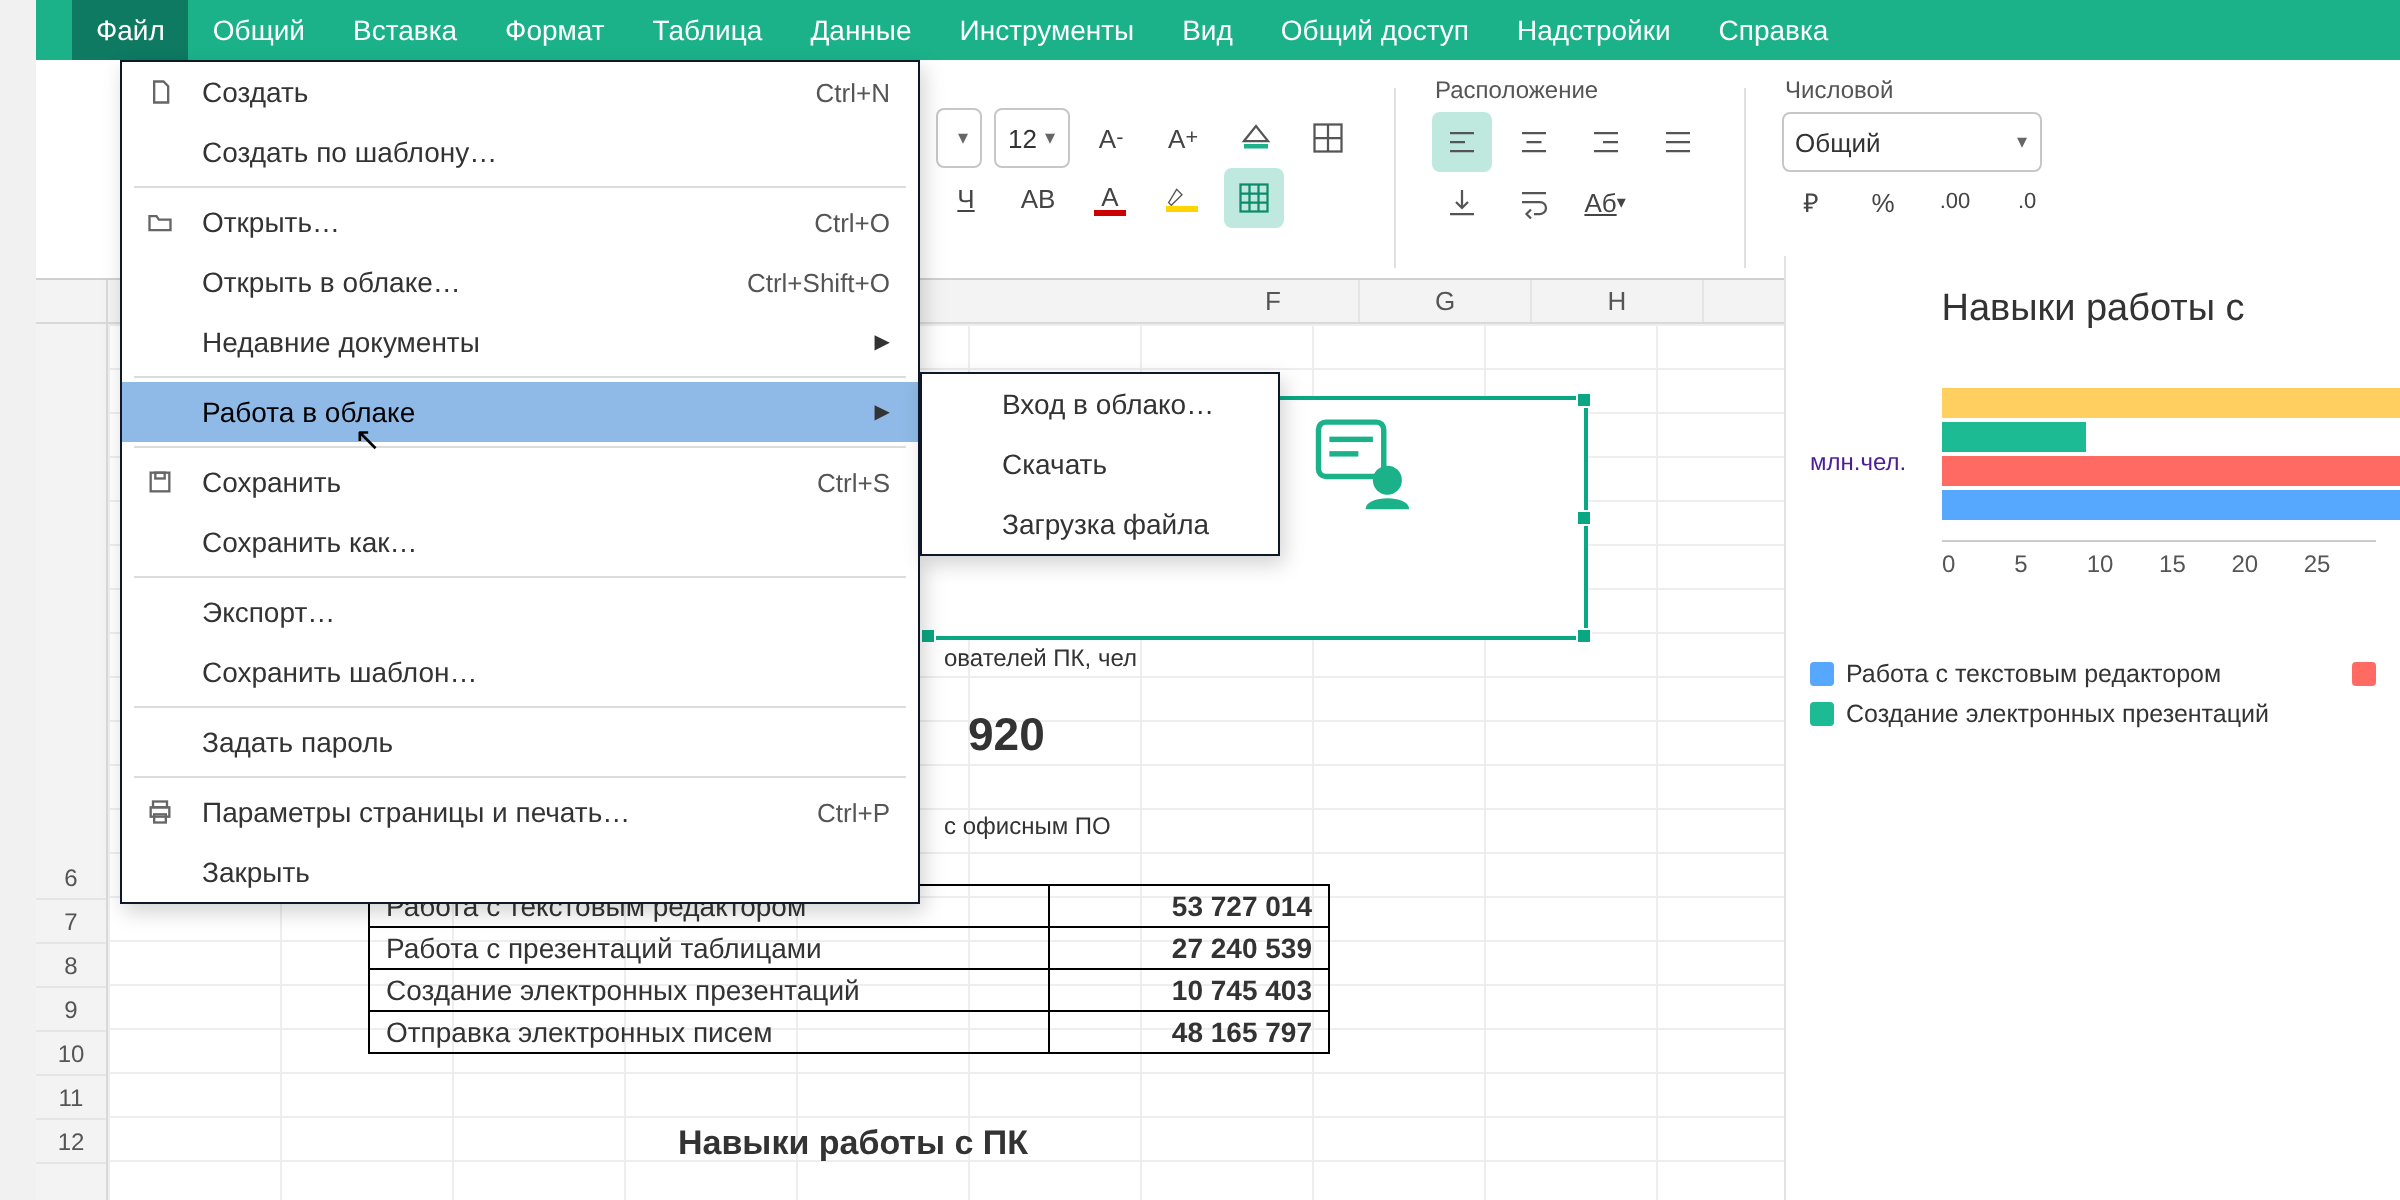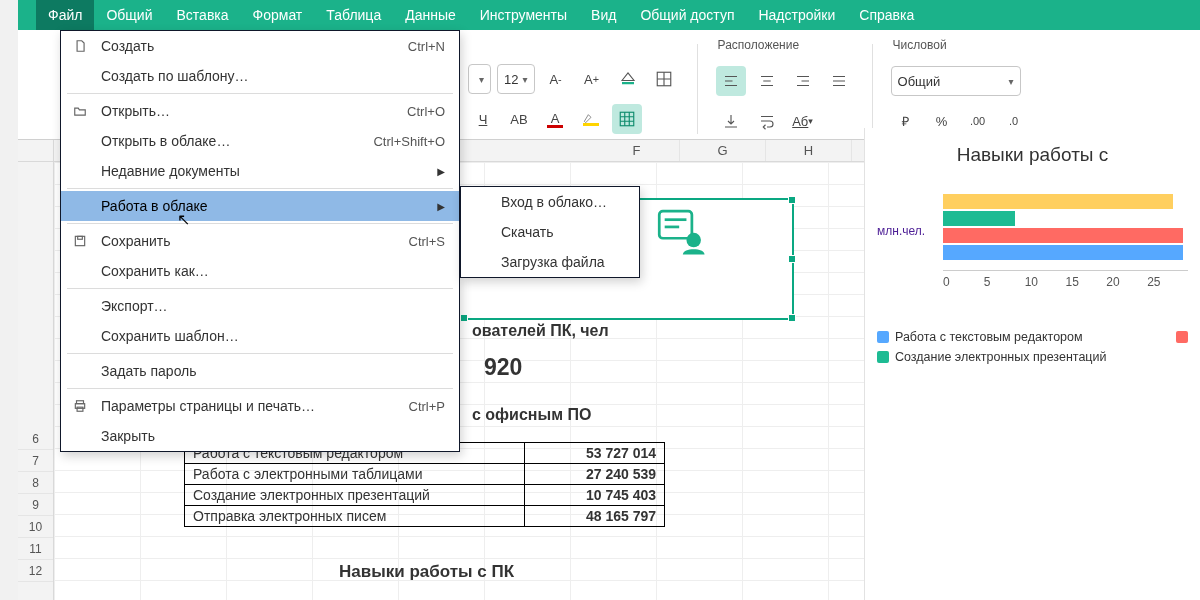--- a/index.html
+++ b/index.html
@@ -5,21 +5,21 @@
   *{box-sizing:border-box;margin:0;padding:0;}
   body{font-family:"Segoe UI",Arial,sans-serif;font-size:13px;color:#333;background:#f1f1f1;overflow:hidden;width:1200px;height:600px;}
   .viewport{position:relative;width:1200px;height:600px;}
   .stage{position:absolute;left:18px;top:0;right:0;bottom:0;background:#fff;}
   
   .menubar{height:30px;background:#1bb28a;display:flex;align-items:center;padding-left:18px;color:#fff;font-size:14px;}
   .menubar .mitem{padding:0 12px;height:30px;display:flex;align-items:center;cursor:default;}
   .menubar .mitem.active{background:#0d7a61;}
   
   .ribbon{height:110px;background:#fff;border-bottom:1px solid #d0d0d0;display:flex;align-items:flex-start;padding-top:8px;padding-left:450px;gap:18px;}
-  .group{display:flex;flex-direction:column;gap:10px;min-width:0;}
+  .group{display:flex;flex-direction:column;gap:0;min-width:0;}
   .group .lbl{font-size:12px;color:#555;margin-bottom:4px;padding-left:2px;}
   .rowicons{display:flex;align-items:center;gap:6px;}
   .combo{height:30px;border:1px solid #c7c7c7;border-radius:4px;display:flex;align-items:center;padding:0 6px;font-size:13px;background:#fff;}
   .combo .chev{margin-left:4px;color:#666;font-size:10px;}
   .ibtn{width:30px;height:30px;display:flex;align-items:center;justify-content:center;color:#444;border-radius:4px;}
   .ibtn.sel{background:#bfe9df;}
   .sep{width:1px;height:90px;background:#e0e0e0;align-self:center;}
   .icon-svg{width:18px;height:18px;stroke:#555;fill:none;stroke-width:1.5;}
   .underline-a{display:flex;flex-direction:column;align-items:center;}
   .underline-bar{width:16px;height:3px;margin-top:-1px;}
@@ -32,29 +32,29 @@
   .cells{position:absolute;left:36px;top:22px;right:0;bottom:0;}
   
   .selbox{position:absolute;border:2px solid #0aa882;left:80px;top:36px;width:660px;height:122px;background:#fff;}
   .selbox .handle{width:8px;height:8px;background:#0aa882;border:1px solid #fff;position:absolute;}
   .selbox .h-tl{left:-4px;top:-4px;} .selbox .h-tr{right:-4px;top:-4px;}
   .selbox .h-bl{left:-4px;bottom:-4px;} .selbox .h-br{right:-4px;bottom:-4px;}
   .selbox .h-mt{left:50%;top:-4px;margin-left:-4px;} .selbox .h-mb{left:50%;bottom:-4px;margin-left:-4px;}
   .selbox .h-ml{left:-4px;top:50%;margin-top:-4px;} .selbox .h-mr{right:-4px;top:50%;margin-top:-4px;}
   .sel-icons{position:absolute;left:450px;top:40px;display:flex;gap:90px;}
   .sel-icons svg{width:58px;height:58px;}
-  .heading{position:absolute;font-weight:700;font-size:16px;}
+  .heading{position:absolute;font-weight:400;font-size:12px;}
   .bignum{position:absolute;font-weight:800;font-size:23px;margin-left:12px;}
   .dtable{position:absolute;left:130px;top:280px;border-collapse:collapse;}
   .dtable td{border:1px solid #000;padding:2px 8px;font-size:14px;}
   .dtable td.num{text-align:right;font-weight:700;width:140px;}
   .dtable td.lab{width:340px;}
   .bot-head{position:absolute;left:285px;top:400px;font-weight:700;font-size:17px;}
   
-  .chartpanel{position:absolute;right:0;top:128px;width:336px;bottom:0;background:#fff;border-left:1px solid #e2e2e2;padding:12px;}
+  .chartpanel{position:absolute;right:0;top:128px;width:308px;bottom:0;background:#fff;border-left:1px solid #e2e2e2;padding:12px;}
   .ctitle{text-align:center;font-size:19px;margin-top:4px;}
   .chartarea{position:relative;height:130px;margin-top:18px;}
   .yl{position:absolute;left:0;top:40px;font-size:12px;color:#4c1d95;}
   .bars{position:absolute;left:66px;top:10px;right:0;}
   .bar{height:15px;margin-bottom:2px;}
   .b1{background:#ffcf5f;width:230px;}
   .b2{background:#1dbb93;width:72px;}
   .b3{background:#ff6a63;width:240px;}
   .b4{background:#56a8ff;width:240px;}
   .xaxis{position:absolute;left:66px;top:86px;right:0;display:flex;border-top:1px solid #ccc;padding-top:4px;}
@@ -263,21 +263,21 @@
     <div class="bignum" style="left:418px;top:192px"> 920</div>
     <div class="heading" style="left:418px;top:244px">с офисным ПО</div>
 
     <table class="dtable">
       <tbody>
               <tr>
                 <td class="lab">Работа с текстовым редактором</td>
                 <td class="num">53 727 014</td>
               </tr>
       <tr>
-                <td class="lab">Работа с электронными таблицами</td>
+                <td class="lab">Работа с презентаций таблицами</td>
                 <td class="num">27 240 539</td>
               </tr>
       <tr>
                 <td class="lab">Создание электронных презентаций</td>
                 <td class="num">10 745 403</td>
               </tr>
       <tr>
                 <td class="lab">Отправка электронных писем</td>
                 <td class="num">48 165 797</td>
               </tr>

